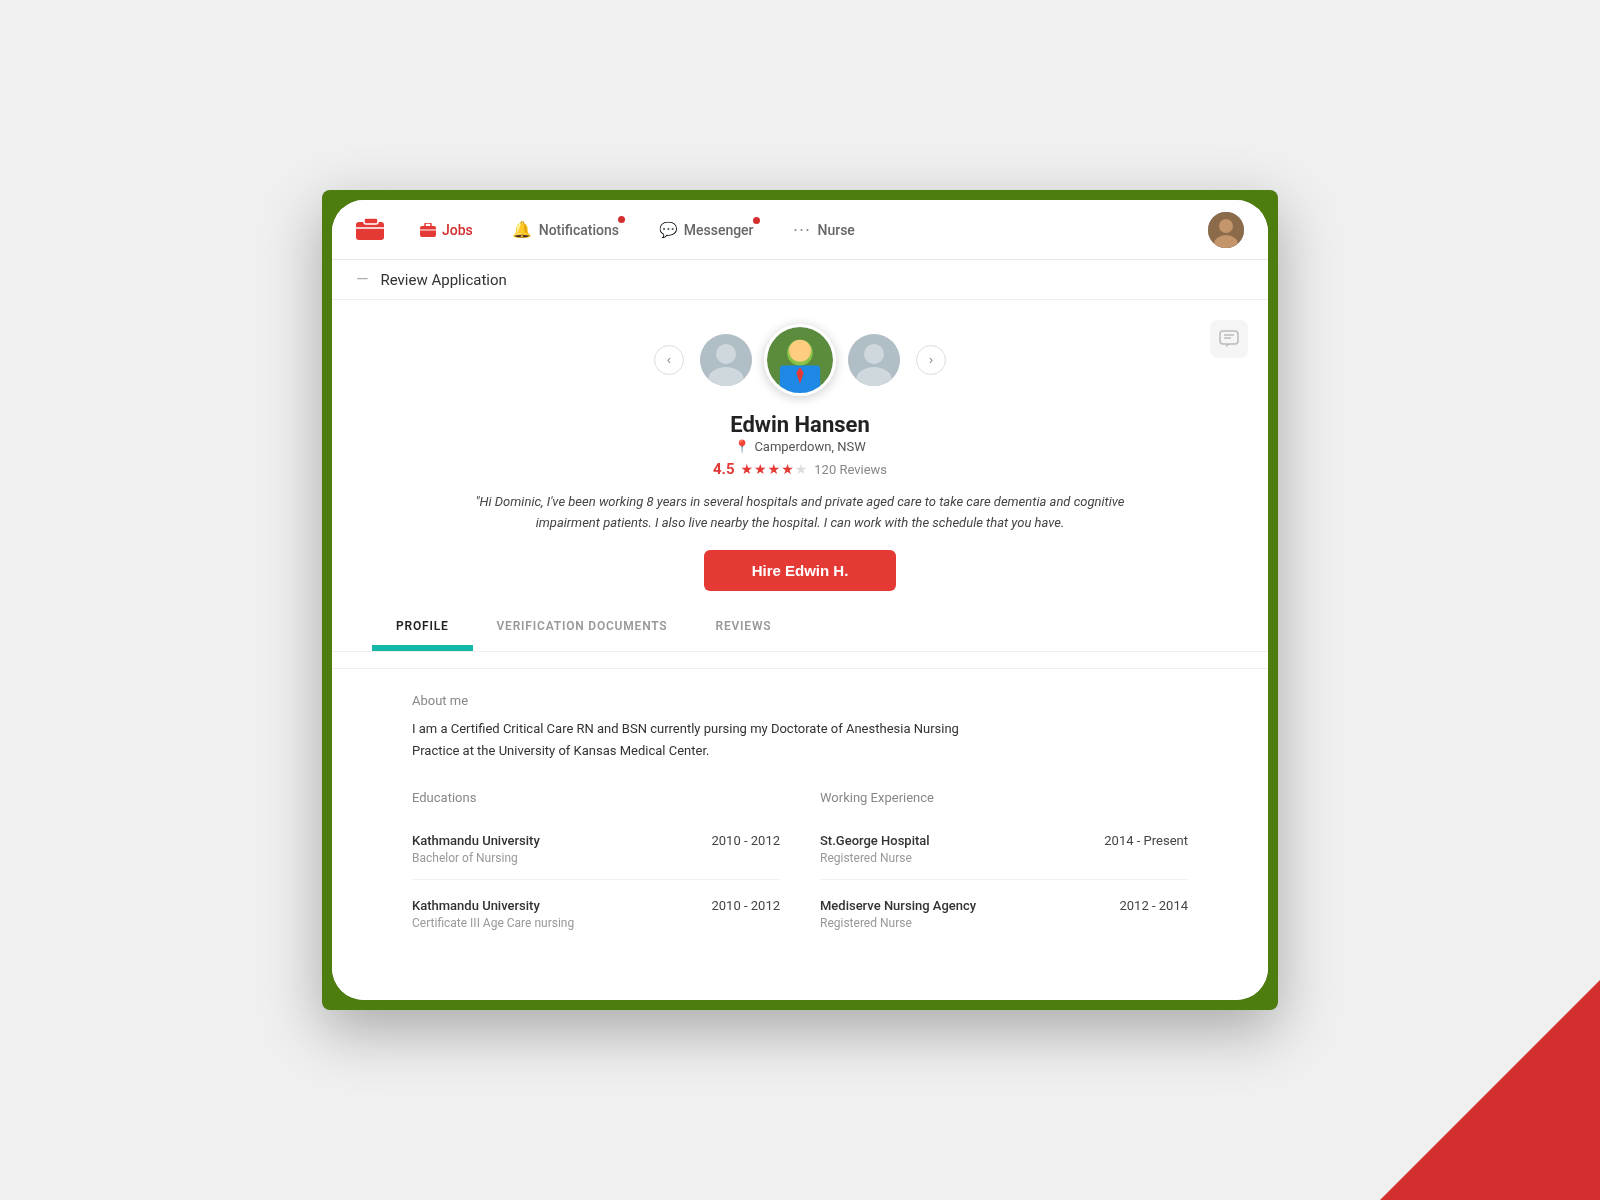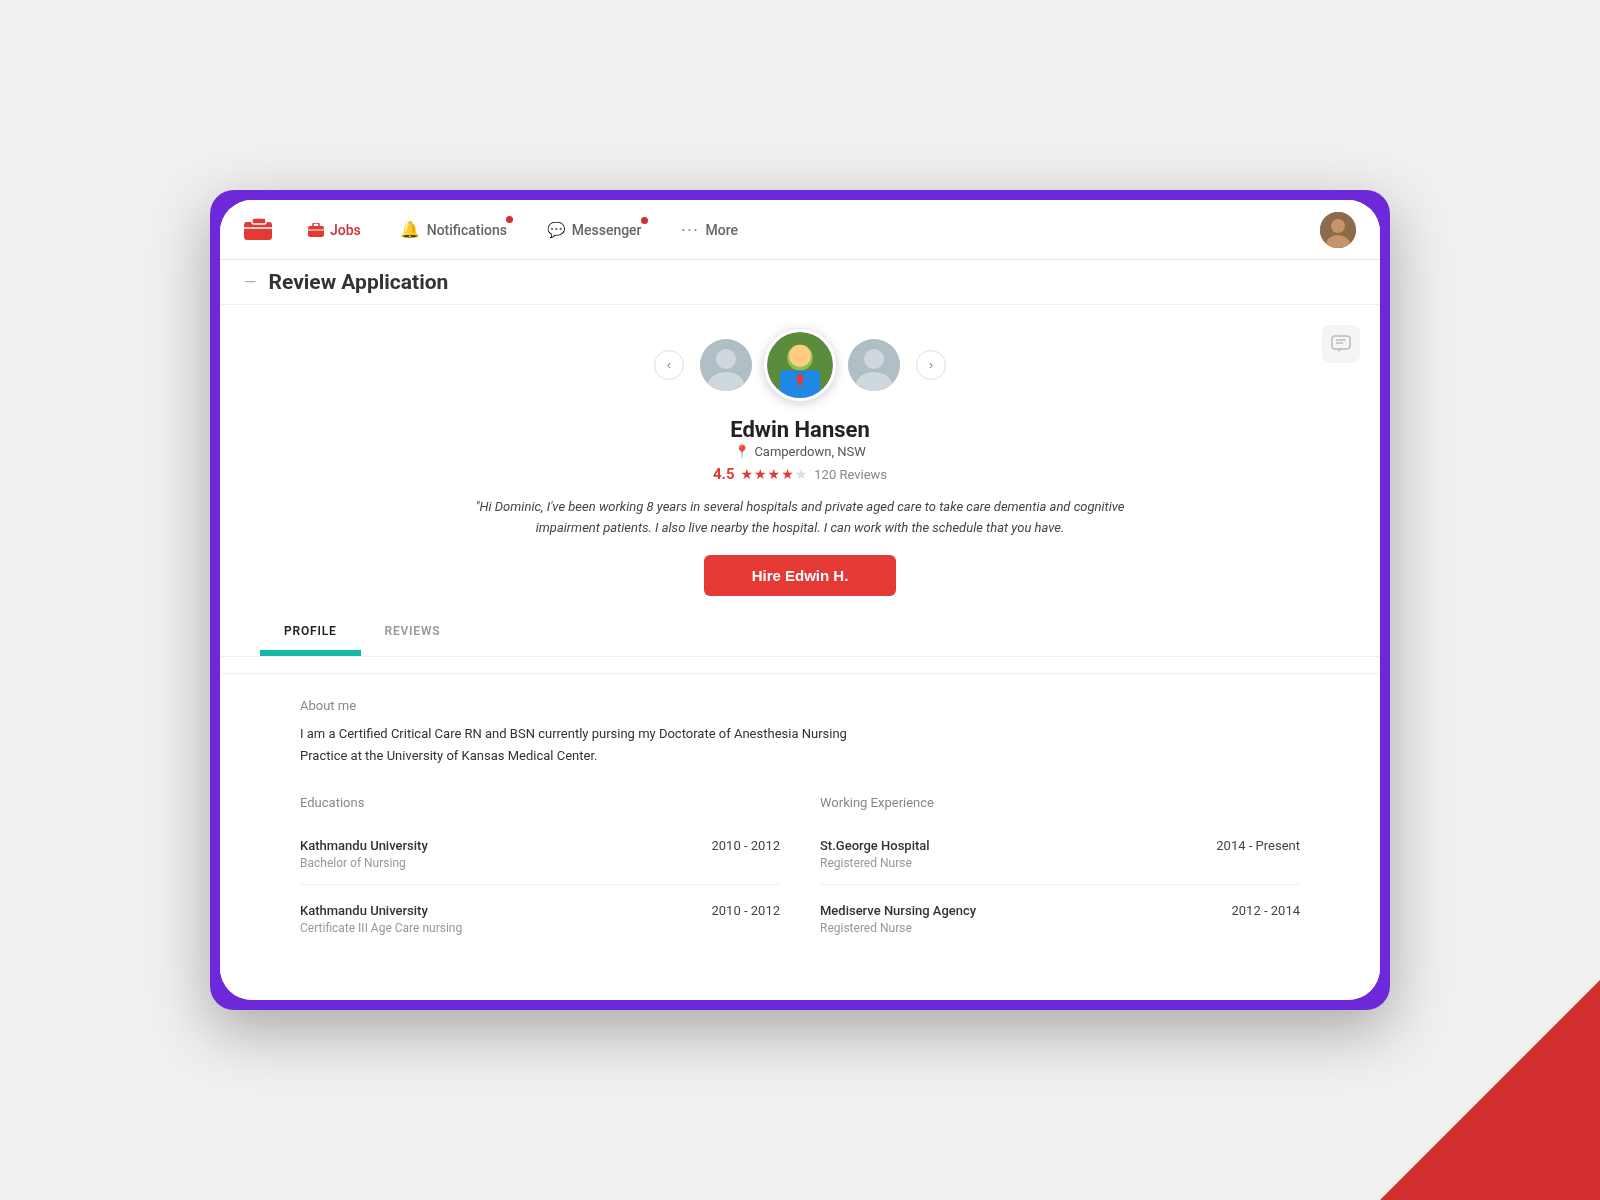--- a/index.html
+++ b/index.html
@@ -24,24 +24,24 @@
       height: 220px;
       background: #d32f2f;
       clip-path: polygon(100% 0, 100% 100%, 0 100%);
       z-index: 0;
     }
 
     
     .tablet-frame {
       position: relative;
       z-index: 1;
-      width: 1180px;
+      width: 956px;
       height: 820px;
-      background: #6d28d9;
-      border-radius: 24px;
+      background: #4d7c0f;
+      border-radius: 8px;
       padding: 10px;
       box-shadow: 0 20px 60px rgba(0,0,0,0.3);
     }
 
     .tablet-screen {
       width: 100%;
       height: 100%;
       background: #fff;
       border-radius: 32px;
       overflow: hidden;
@@ -117,23 +117,23 @@
       flex-shrink: 0;
     }
 
     .back-icon {
       color: #aaa;
       margin-right: 12px;
       font-size: 16px;
     }
 
     .page-title-text {
-      font-size: 21px;
+      font-size: 15px;
       color: #333;
-      font-weight: 700;
+      font-weight: 400;
     }
 
     
     .main-content {
       flex: 1;
       overflow-y: auto;
       background: #fff;
       position: relative;
     }
 
@@ -414,21 +414,21 @@
         </div>
 
         <div class="nav-item">
           <span style="font-size:15px;">💬</span>
           <div class="nav-dot"></div>
           <span>Messenger</span>
         </div>
 
         <div class="nav-item">
           <span style="letter-spacing:2px;color:#888;">···</span>
-          <span>More</span>
+          <span>Nurse</span>
         </div>
       </div>
 
       <div class="nav-avatar">
         <svg width="36" height="36" viewBox="0 0 36 36">
           <rect width="36" height="36" fill="#8B6B4A"></rect>
           <circle cx="18" cy="14" r="7" fill="#C4956A"></circle>
           <ellipse cx="18" cy="32" rx="12" ry="9" fill="#C4956A"></ellipse>
         </svg>
       </div>
@@ -507,20 +507,23 @@
         <div class="profile-bio">"Hi Dominic, I've been working 8 years in several hospitals and private aged care to take care dementia and cognitive impairment patients. I also live nearby the hospital. I can work with the schedule that you have.</div>
 
         <button class="hire-btn">Hire Edwin H.</button>
 
         
         <div class="profile-tabs">
           <div class="profile-tab active">
             <span>PROFILE</span>
           </div>
           <div class="profile-tab">
+            <span>VERIFICATION DOCUMENTS</span>
+          </div>
+          <div class="profile-tab">
             <span>REVIEWS</span>
           </div>
         </div>
       </div>
 
       <div class="profile-body">
 
         <div class="section-label">About me</div>
         <div class="about-text">I am a Certified Critical Care RN and BSN currently pursing my Doctorate of Anesthesia Nursing Practice at the University of Kansas Medical Center.</div>
 

